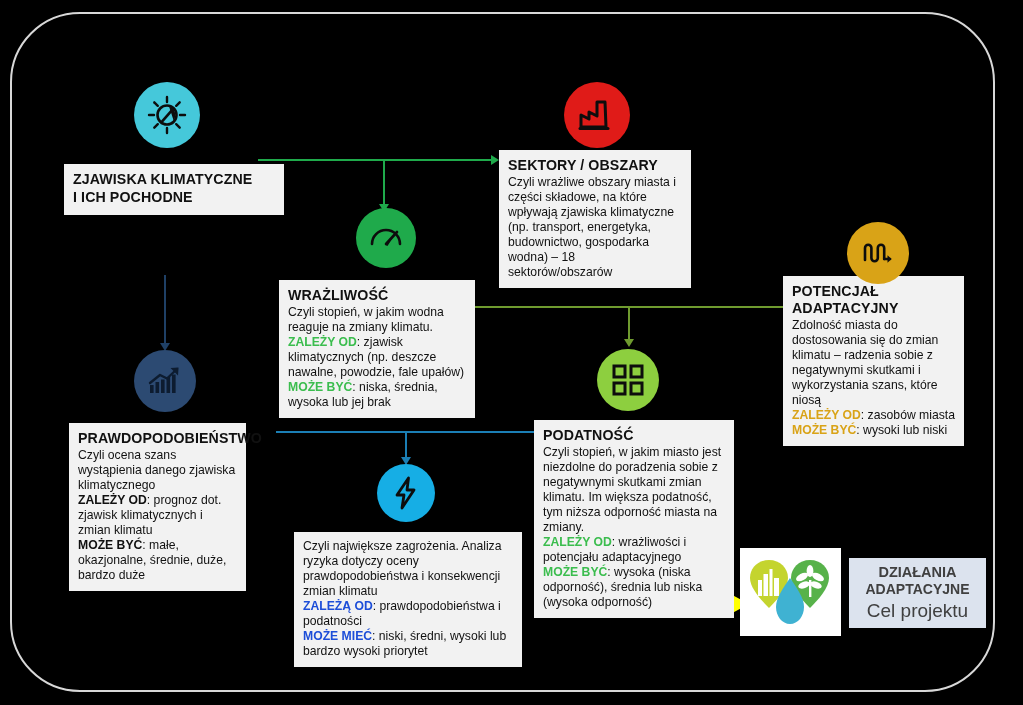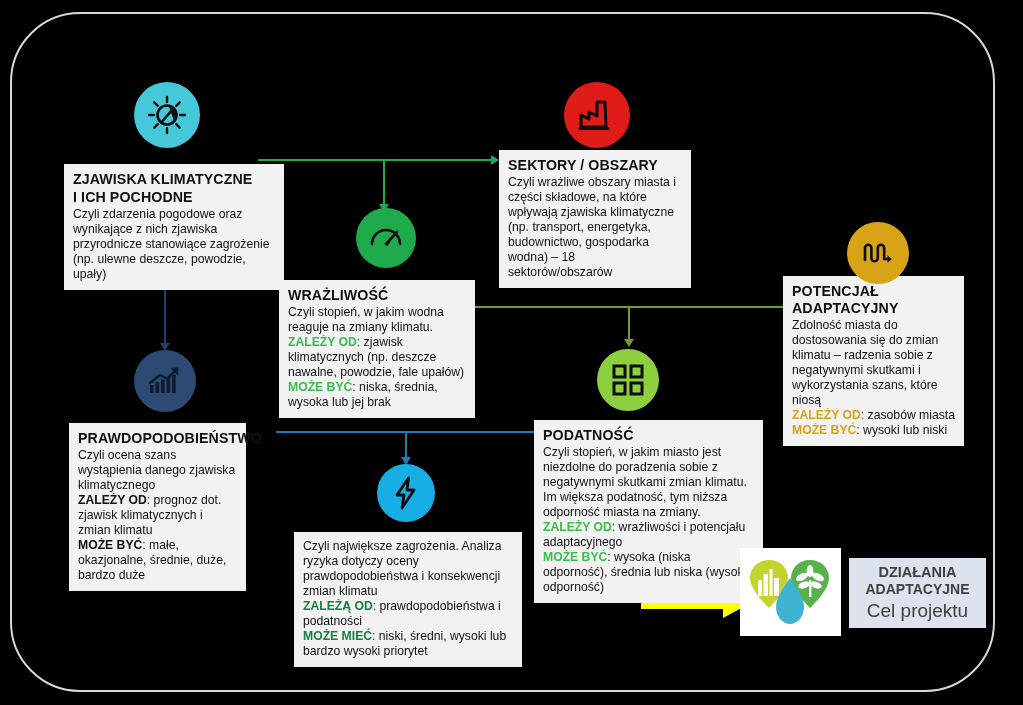--- a/index.html
+++ b/index.html
@@ -40,21 +40,21 @@
     letter-spacing: .1px;
     line-height: 1.18;
     margin-bottom: 1px;
     display: block;
   }
   .box p { margin: 0; }
   .lab { font-weight: bold; }
   .lab-green  { color: #3bbd4e; }
   .lab-dark   { color: #101010; }
   .lab-gold   { color: #d9a317; }
-  .lab-cyan   { color: #15803d; }
+  .lab-cyan   { color: #1d4ed8; }
 
   
   .icon-circle {
     position: absolute;
     border-radius: 50%;
     display: flex;
     align-items: center;
     justify-content: center;
     z-index: 7;
   }
@@ -207,21 +207,20 @@
 
   <div class="icon-circle" style="left:377px; top:464px; width:58px; height:58px; background:#16aee5;">
     <svg width="38" height="38" viewBox="0 0 38 38">
       <path d="M21.5,4 L10,21 L17,21 L15,34 L27,16 L20,16 Z" fill="none" stroke="#0d0d0d" stroke-width="2.8" stroke-linejoin="round"></path>
     </svg>
   </div>
 
   <div class="box" style="left:64px; top:150px; width:220px;margin-top:14px;">
     <span class="title">ZJAWISKA KLIMATYCZNE</span>
     <span class="title">I ICH POCHODNE</span>
-    <p>Czyli zdarzenia pogodowe oraz wynikające z nich zjawiska przyrodnicze stanowiące zagrożenie (np. ulewne deszcze, powodzie, upały)</p>
   </div>
 
   <div class="box" style="left:499px; top:150px; width:192px;">
     <span class="title">SEKTORY / OBSZARY</span>
     <p>Czyli wrażliwe obszary miasta i części składowe, na które wpływają zjawiska klimatyczne (np. transport, energetyka, budownictwo, gospodarka wodna) – 18 sektorów/obszarów</p>
   </div>
 
   <div class="box" style="left:279px; top:280px; width:196px;">
     <span class="title">WRAŻLIWOŚĆ</span>
     <p>Czyli stopień, w jakim wodna reaguje na zmiany klimatu.</p>
@@ -236,21 +235,21 @@
     <p><span class="lab lab-gold">MOŻE BYĆ</span><span>: wysoki lub niski</span></p>
   </div>
 
   <div class="box" style="left:69px; top:423px; width:177px;">
     <span class="title">PRAWDOPODOBIEŃSTWO</span>
     <p>Czyli ocena szans wystąpienia danego zjawiska klimatycznego</p>
     <p><span class="lab lab-dark">ZALEŻY OD</span><span>: prognoz dot. zjawisk klimatycznych i zmian klimatu</span></p>
     <p><span class="lab lab-dark">MOŻE BYĆ</span><span>:  małe, okazjonalne, średnie, duże, bardzo duże</span></p>
   </div>
 
-  <div class="box" style="left:534px; top:420px; width:229px;">
+  <div class="box" style="left:534px; top:420px; width:200px;">
     <span class="title">PODATNOŚĆ</span>
     <p>Czyli stopień, w jakim miasto jest niezdolne do poradzenia sobie z negatywnymi skutkami zmian klimatu. Im większa podatność, tym niższa odporność miasta na zmiany.</p>
     <p><span class="lab lab-green">ZALEŻY OD</span><span>: wrażliwości i potencjału adaptacyjnego</span></p>
     <p><span class="lab lab-green">MOŻE BYĆ</span><span>: wysoka (niska odporność), średnia lub niska (wysoka odporność)</span></p>
   </div>
 
   <div class="box" style="left:294px; top:532px; width:228px;">
     <p>Czyli największe zagrożenia. Analiza ryzyka dotyczy oceny prawdopodobieństwa i konsekwencji zmian klimatu</p>
     <p><span class="lab lab-cyan">ZALEŻĄ OD</span><span>: prawdopodobieństwa i podatności</span></p>
     <p><span class="lab lab-cyan">MOŻE MIEĆ</span><span>: niski, średni, wysoki lub bardzo wysoki priorytet</span></p>

